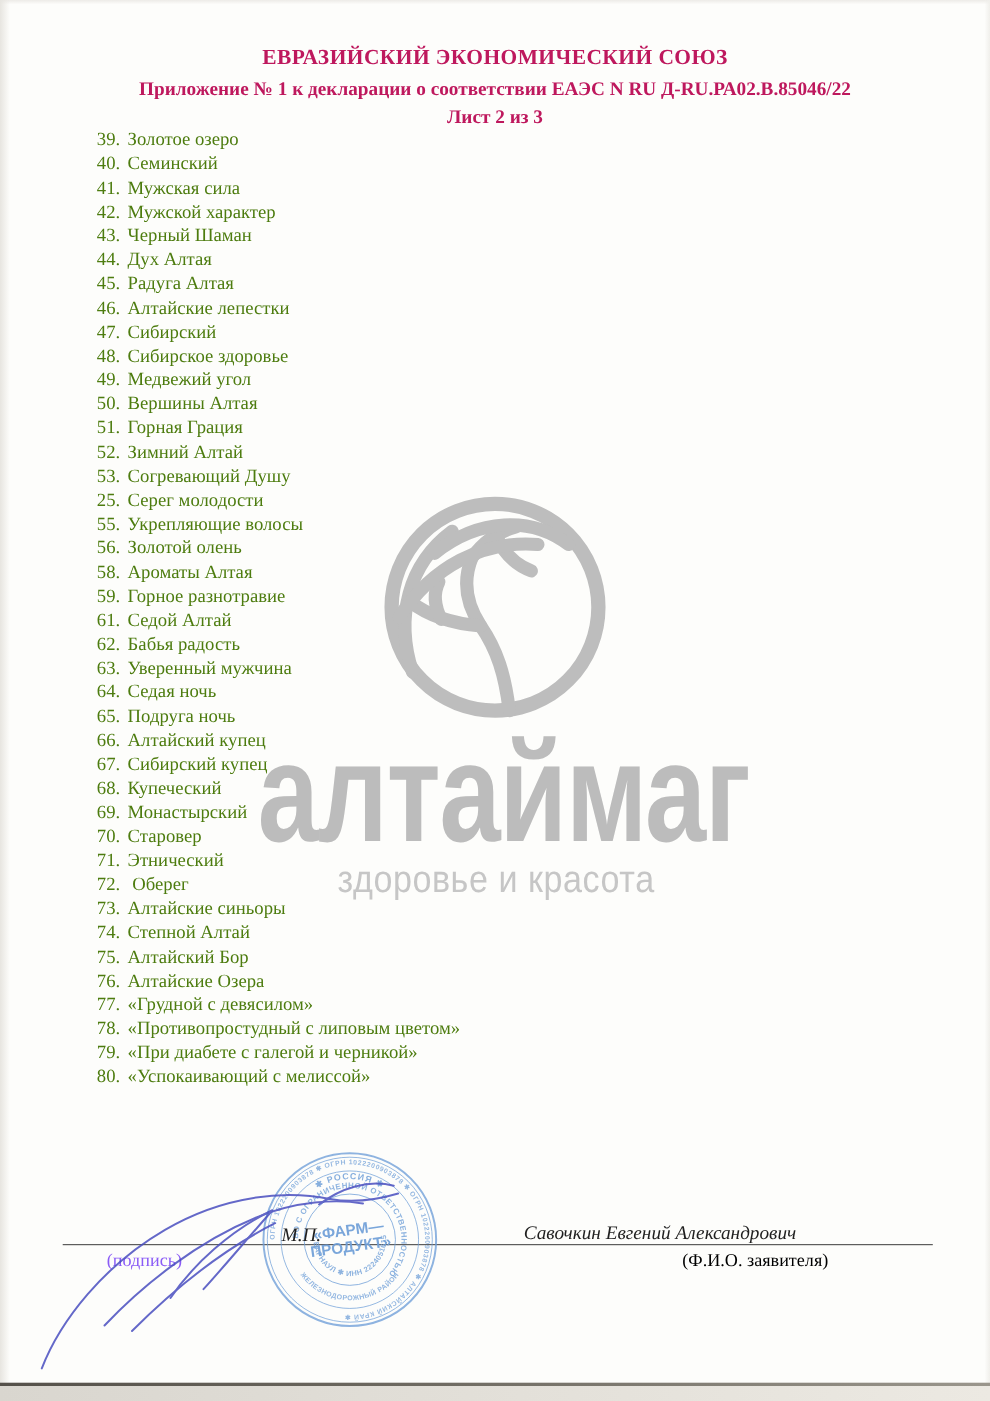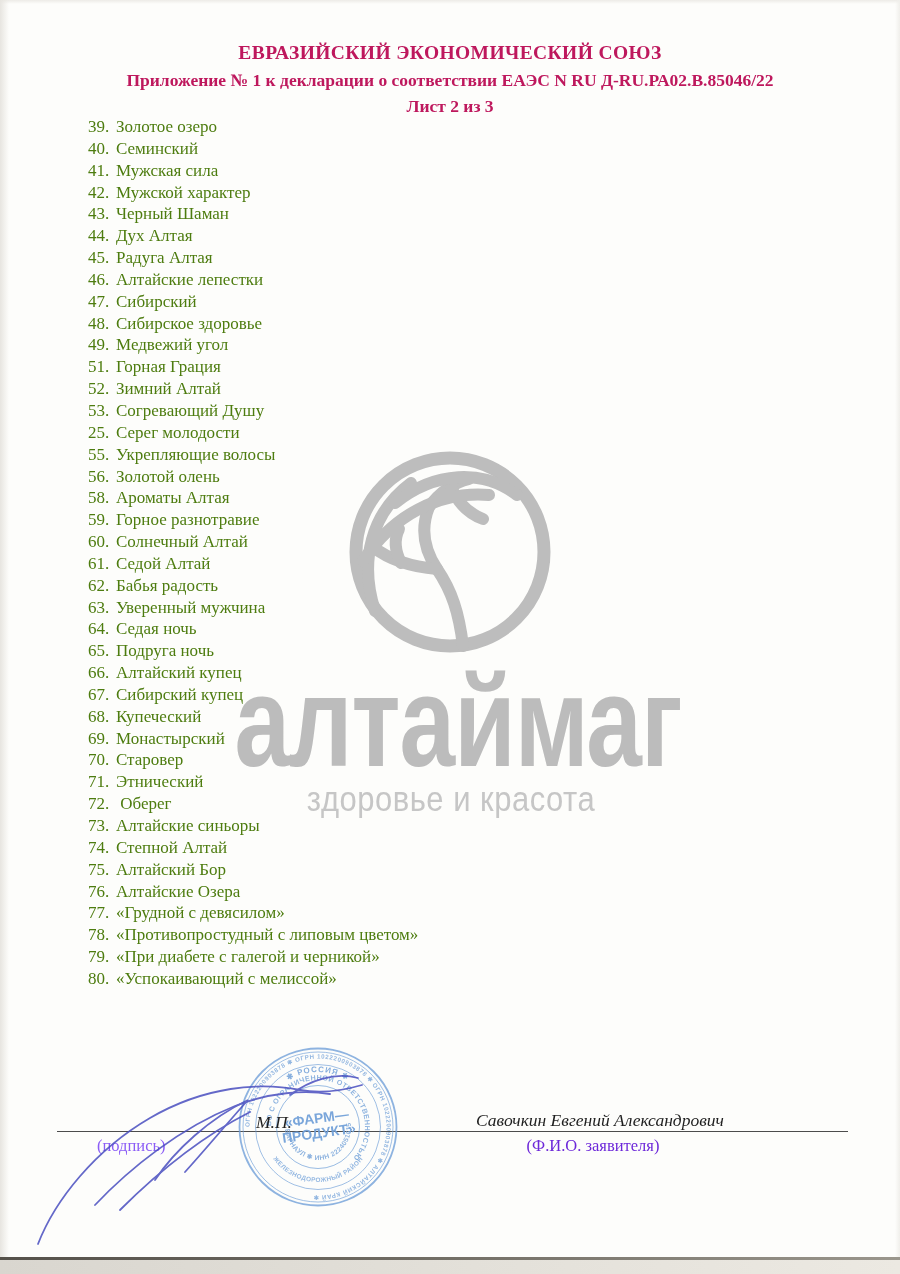--- a/index.html
+++ b/index.html
@@ -37,21 +37,21 @@
     position:absolute; left:0; top:782px; width:902px; text-align:center;
     font-family:"Liberation Sans", sans-serif; font-size:31px; letter-spacing:.5px;
     color:#c6c6c6; transform:scaleY(1.12);
   }
 
   
   .sig-line { position:absolute; left:57px; top:1131px; width:791px; height:1.4px; background:#4c4c4c; z-index:2; }
   .mp { position:absolute; left:256px; top:1112px; font-size:17.5px; color:#1f1f1f; z-index:5;font-style:italic; }
   .sig-caption { position:absolute; left:97px; top:1136px; width:120px; text-align:left; font-size:16.5px; color:#8b5cf6; z-index:2; }
   .applicant-name { position:absolute; left:440px; top:1110px; width:320px; text-align:center; font-size:17.5px; color:#1f1f1f; z-index:2;font-style:italic; }
-  .applicant-caption { position:absolute; left:433px; top:1136px; width:320px; text-align:center; font-size:16.5px; color:#6d28d9; z-index:2; }
+  .applicant-caption { position:absolute; left:433px; top:1136px; width:320px; text-align:right; font-size:16.5px; color:#000000; z-index:2; }
   .signature-svg { position:absolute; left:20px; top:1060px; z-index:4; }
   .stamp-svg { position:absolute; left:236px; top:1045px; z-index:3; opacity:.92; }
   .stamp-svg text { font-family:"Liberation Sans", sans-serif; font-weight:bold; }
   .st-center { font-family:"Liberation Serif", serif; }
 </style>
 </head>
 <body>
 
 <div class="page">
 
@@ -82,29 +82,29 @@
       <li><span class="num">40.</span><span class="name">Семинский</span></li>
       <li><span class="num">41.</span><span class="name">Мужская сила</span></li>
       <li><span class="num">42.</span><span class="name">Мужской характер</span></li>
       <li><span class="num">43.</span><span class="name">Черный Шаман</span></li>
       <li><span class="num">44.</span><span class="name">Дух Алтая</span></li>
       <li><span class="num">45.</span><span class="name">Радуга Алтая</span></li>
       <li><span class="num">46.</span><span class="name">Алтайские лепестки</span></li>
       <li><span class="num">47.</span><span class="name">Сибирский</span></li>
       <li><span class="num">48.</span><span class="name">Сибирское здоровье</span></li>
       <li><span class="num">49.</span><span class="name">Медвежий угол</span></li>
+      <li><span class="num">50.</span><span class="name">Вершины Алтая</span></li>
       <li><span class="num">51.</span><span class="name">Горная Грация</span></li>
       <li><span class="num">52.</span><span class="name">Зимний Алтай</span></li>
       <li><span class="num">53.</span><span class="name">Согревающий Душу</span></li>
       <li><span class="num">25.</span><span class="name">Серег молодости</span></li>
       <li><span class="num">55.</span><span class="name">Укрепляющие волосы</span></li>
       <li><span class="num">56.</span><span class="name">Золотой олень</span></li>
       <li><span class="num">58.</span><span class="name">Ароматы Алтая</span></li>
       <li><span class="num">59.</span><span class="name">Горное разнотравие</span></li>
-      <li><span class="num">60.</span><span class="name">Солнечный Алтай</span></li>
       <li><span class="num">61.</span><span class="name">Седой Алтай</span></li>
       <li><span class="num">62.</span><span class="name">Бабья радость</span></li>
       <li><span class="num">63.</span><span class="name">Уверенный мужчина</span></li>
       <li><span class="num">64.</span><span class="name">Седая ночь</span></li>
       <li><span class="num">65.</span><span class="name">Подруга ночь</span></li>
       <li><span class="num">66.</span><span class="name">Алтайский купец</span></li>
       <li><span class="num">67.</span><span class="name">Сибирский купец</span></li>
       <li><span class="num">68.</span><span class="name">Купеческий</span></li>
       <li><span class="num">69.</span><span class="name">Монастырский</span></li>
       <li><span class="num">70.</span><span class="name">Старовер</span></li>

